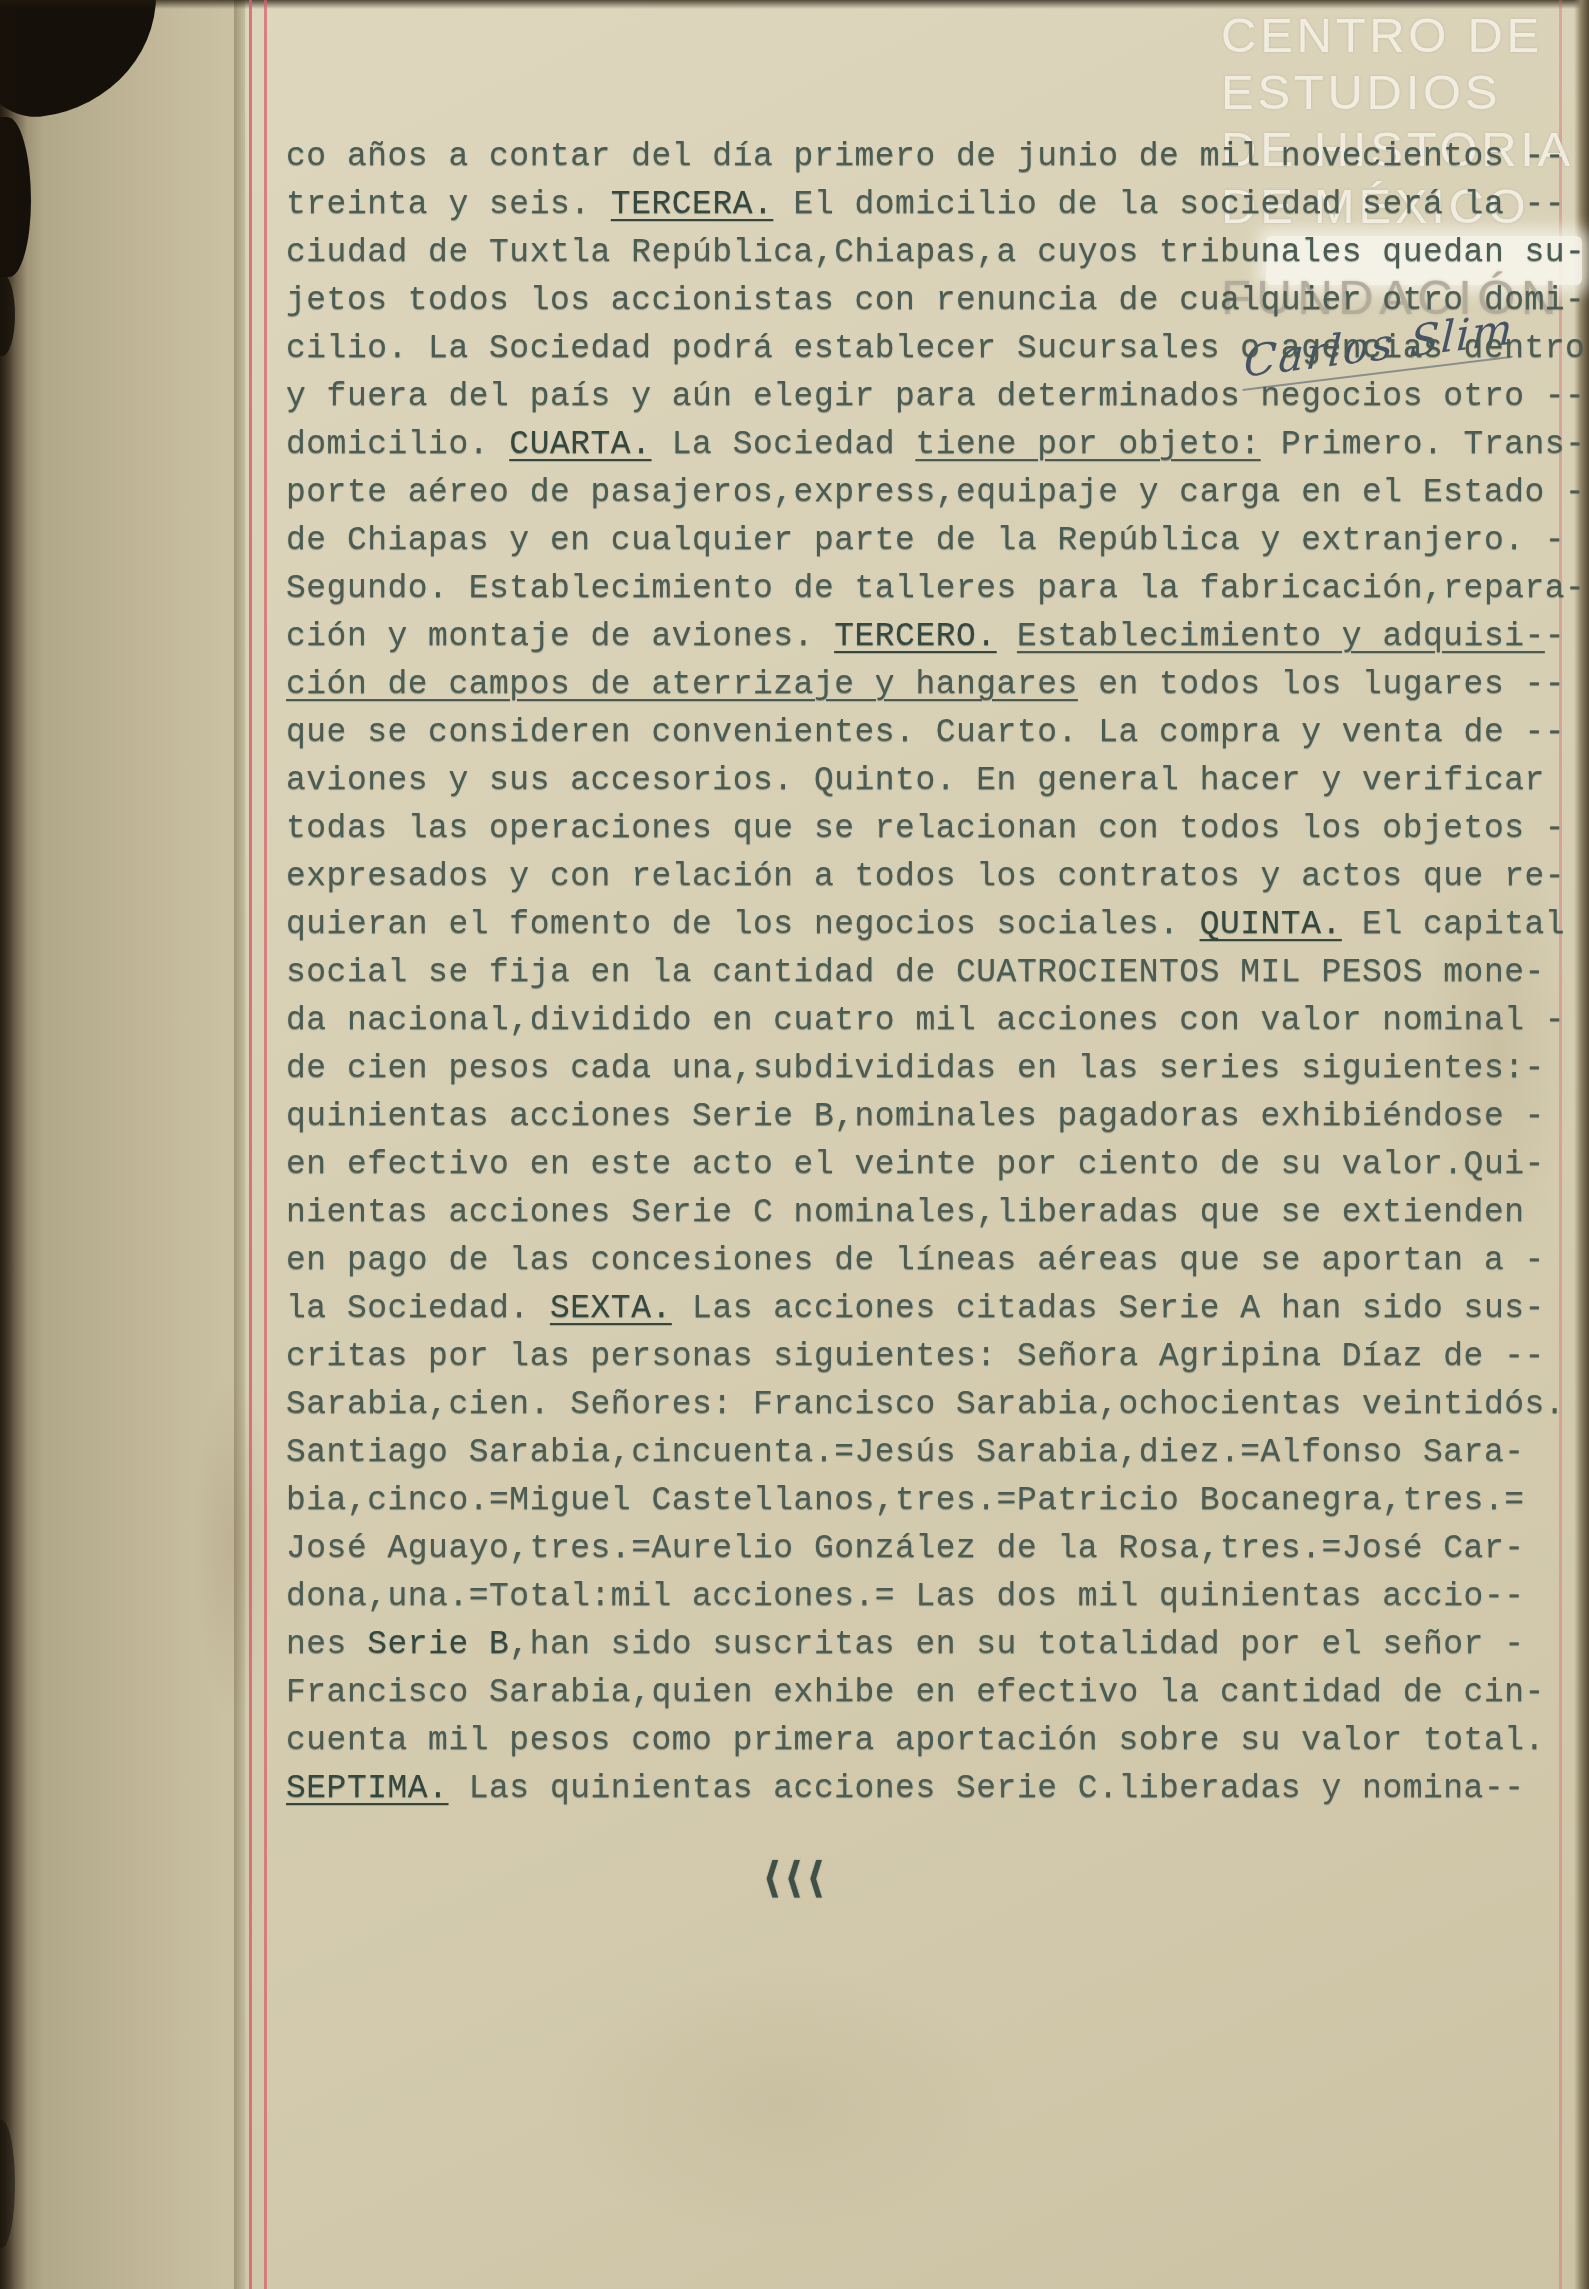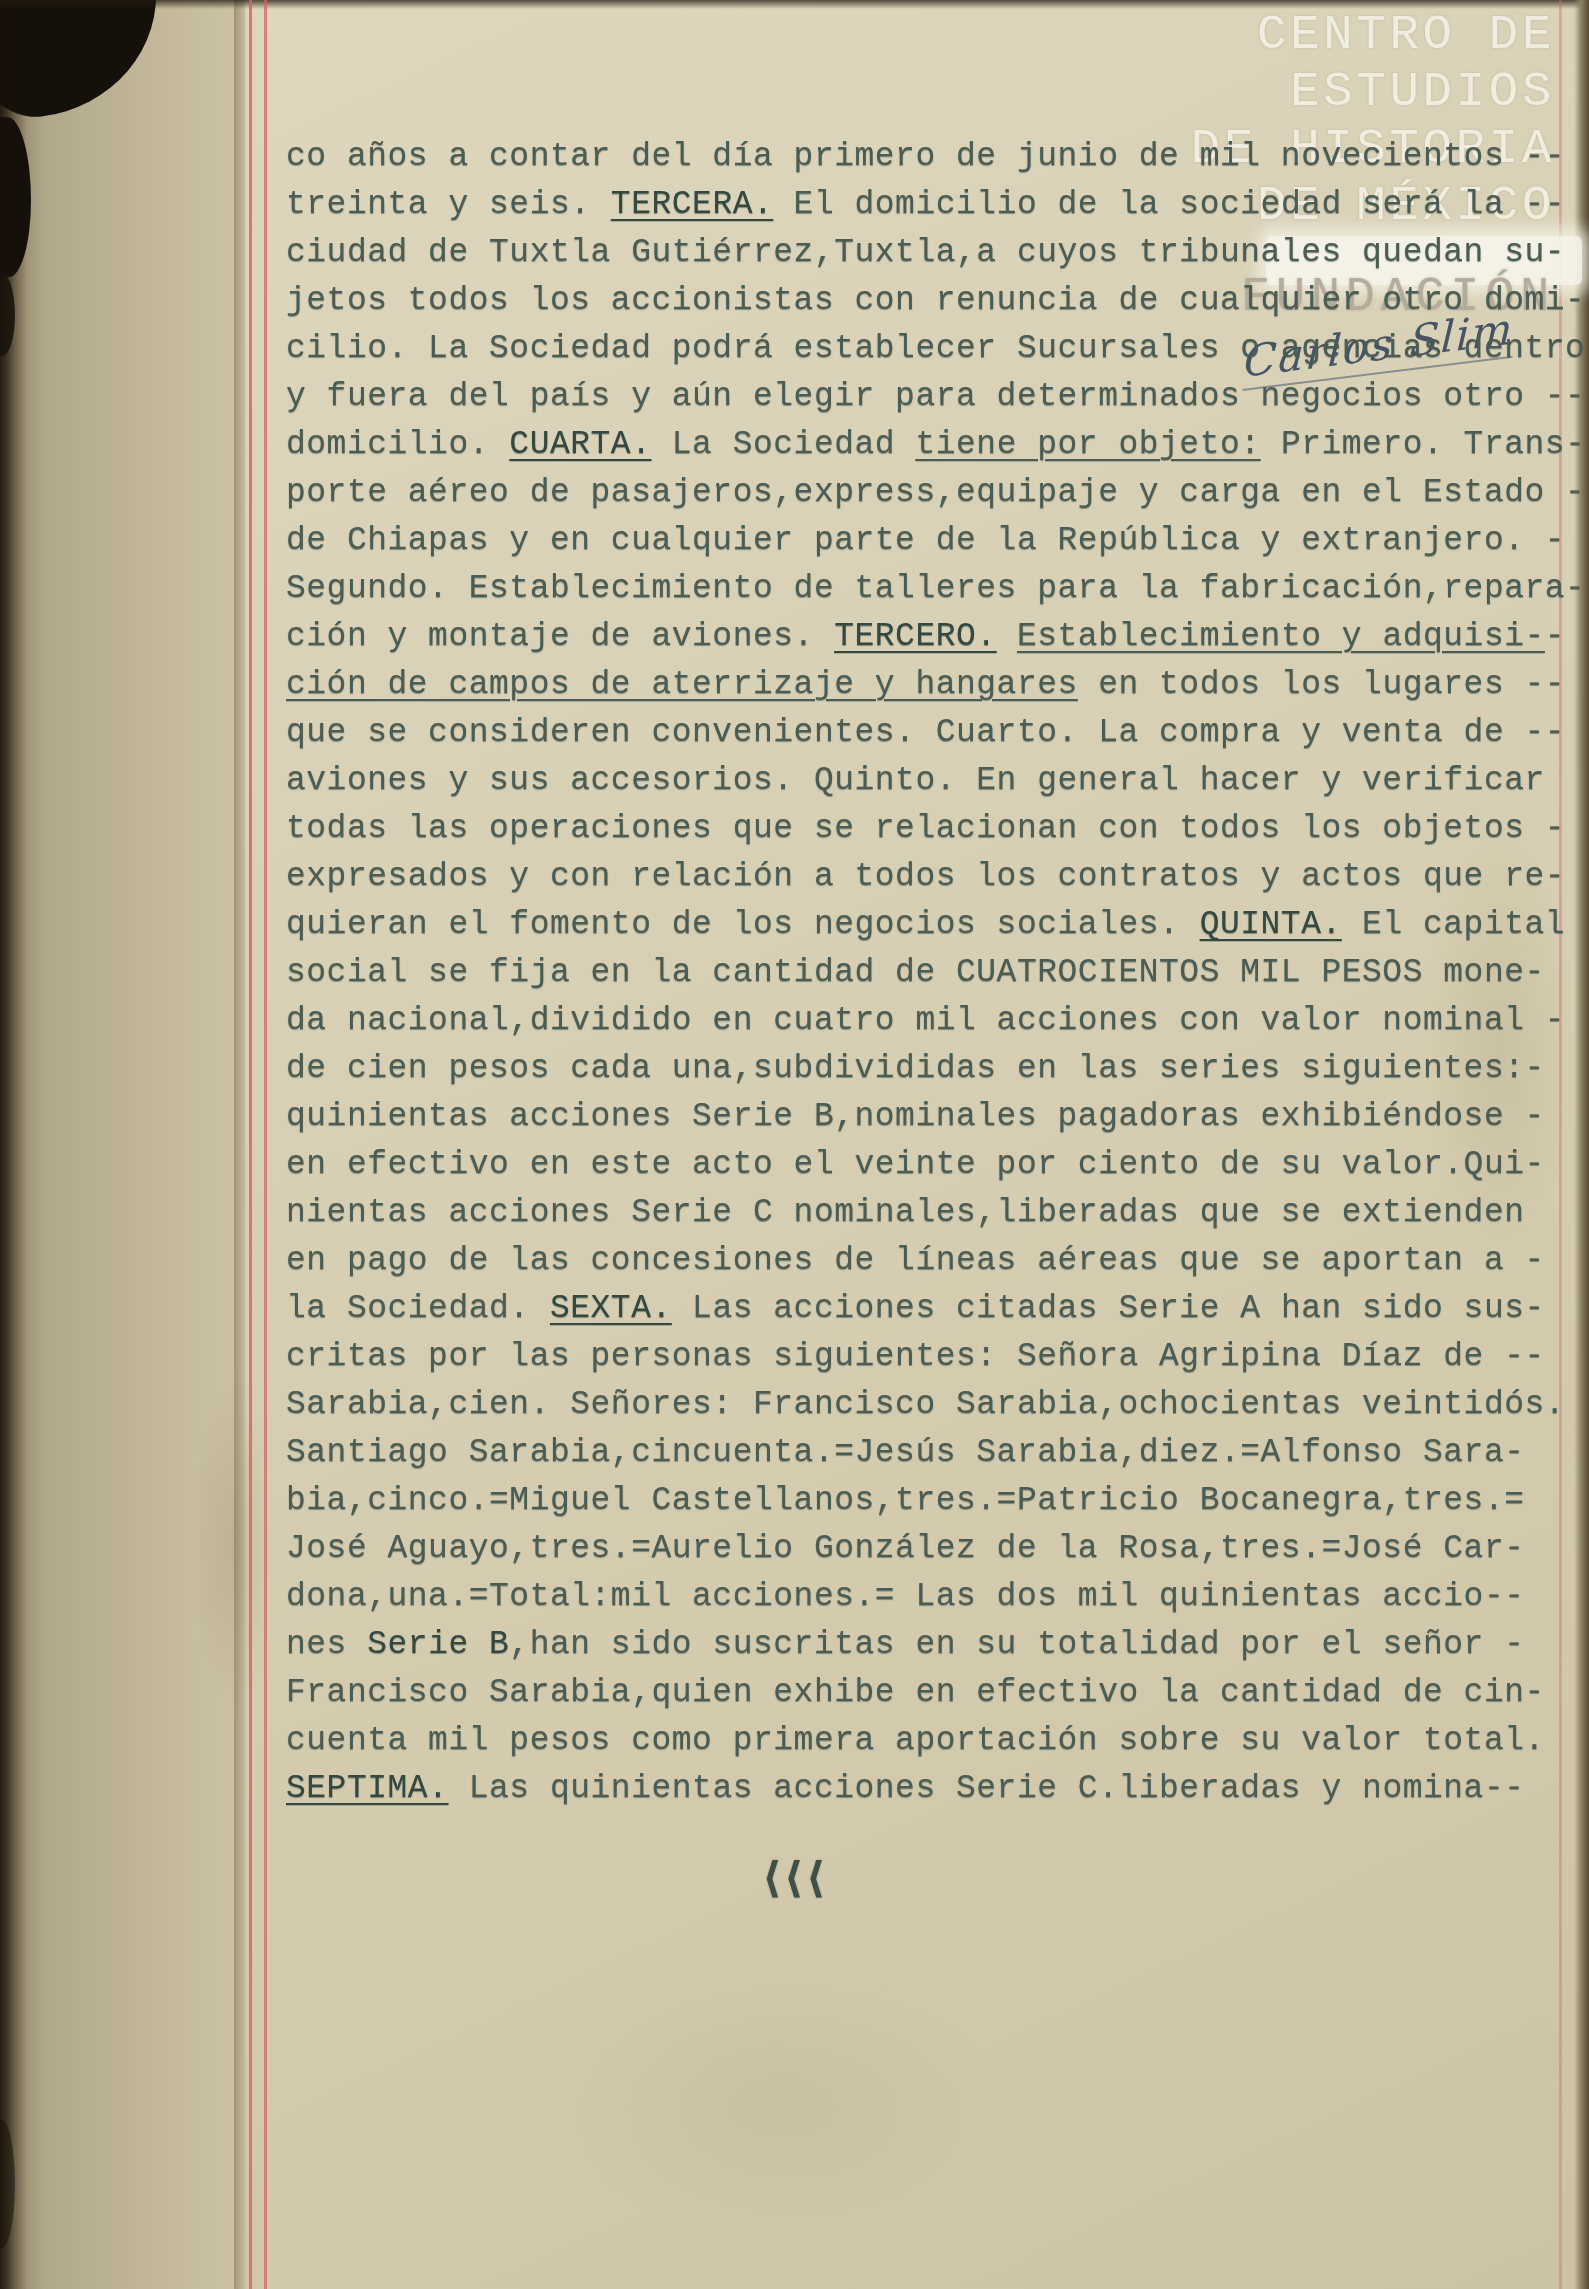--- a/index.html
+++ b/index.html
@@ -60,22 +60,22 @@
   .rule-right { left: 1559px; opacity: .38; }
 
   
   .white-patch {
     position: absolute; top: 236px; left: 1266px; width: 316px; height: 49px;
     background: rgba(246,243,233,.92);
     box-shadow: 0 0 14.6px 8.2px rgba(246,243,233,.75);
     border-radius: 5.5px;
   }
   .watermark {
-    position: absolute; top: 7.3px; right: 35px; text-align: right;
-    font-family: Liberation Mono, monospace;
+    position: absolute; top: 7.3px; right: 16px; 
+    font-family: Liberation Sans, sans-serif;
     font-size: 49px; line-height: 57px; letter-spacing: 3.7px;
     color: rgba(250,248,238,.82);
     text-shadow: 0 0 2.7px rgba(150,140,115,.38);
   }
   .watermark .wline:last-child { color: rgba(178,171,155,.95); letter-spacing: 5.5px; margin-top: 34px; }
 
   
   .signature {
     position: absolute; left: 1243px; top: 320px;
     font-family: "DejaVu Serif", serif; font-style: italic;
@@ -138,21 +138,21 @@
     <div class="wline">DE HISTORIA</div>
     <div class="wline">DE MÉXICO</div>
     <div class="wline">FUNDACIÓN</div>
   </div>
 
   <div class="signature">Carlos Slim</div>
 
   <div class="text-block">
       <div class="tline"><span>co años a contar del día primero de junio de mil novecientos --</span></div>
       <div class="tline"><span>treinta y seis. </span><span class="u b">TERCERA.</span><span> El domicilio de la sociedad será la --</span></div>
-      <div class="tline"><span>ciudad de Tuxtla Gutiérrez,Tuxtla,a cuyos tribunales quedan su-</span></div>
+      <div class="tline"><span>ciudad de Tuxtla República,Chiapas,a cuyos tribunales quedan su-</span></div>
       <div class="tline"><span>jetos todos los accionistas con renuncia de cualquier otro domi-</span></div>
       <div class="tline"><span>cilio. La Sociedad podrá establecer Sucursales o agencias dentro</span></div>
       <div class="tline"><span>y fuera del país y aún elegir para determinados negocios otro --</span></div>
       <div class="tline"><span>domicilio. </span><span class="u b">CUARTA.</span><span> La Sociedad </span><span class="u">tiene por objeto:</span><span> Primero. Trans-</span></div>
       <div class="tline"><span>porte aéreo de pasajeros,express,equipaje y carga en el Estado -</span></div>
       <div class="tline"><span>de Chiapas y en cualquier parte de la República y extranjero. -</span></div>
       <div class="tline"><span>Segundo. Establecimiento de talleres para la fabricación,repara-</span></div>
       <div class="tline"><span>ción y montaje de aviones. </span><span class="u b">TERCERO.</span><span> </span><span class="u">Establecimiento y adquisi-</span><span>-</span></div>
       <div class="tline"><span class="u">ción de campos de aterrizaje y hangares</span><span> en todos los lugares --</span></div>
       <div class="tline"><span>que se consideren convenientes. Cuarto. La compra y venta de --</span></div>

